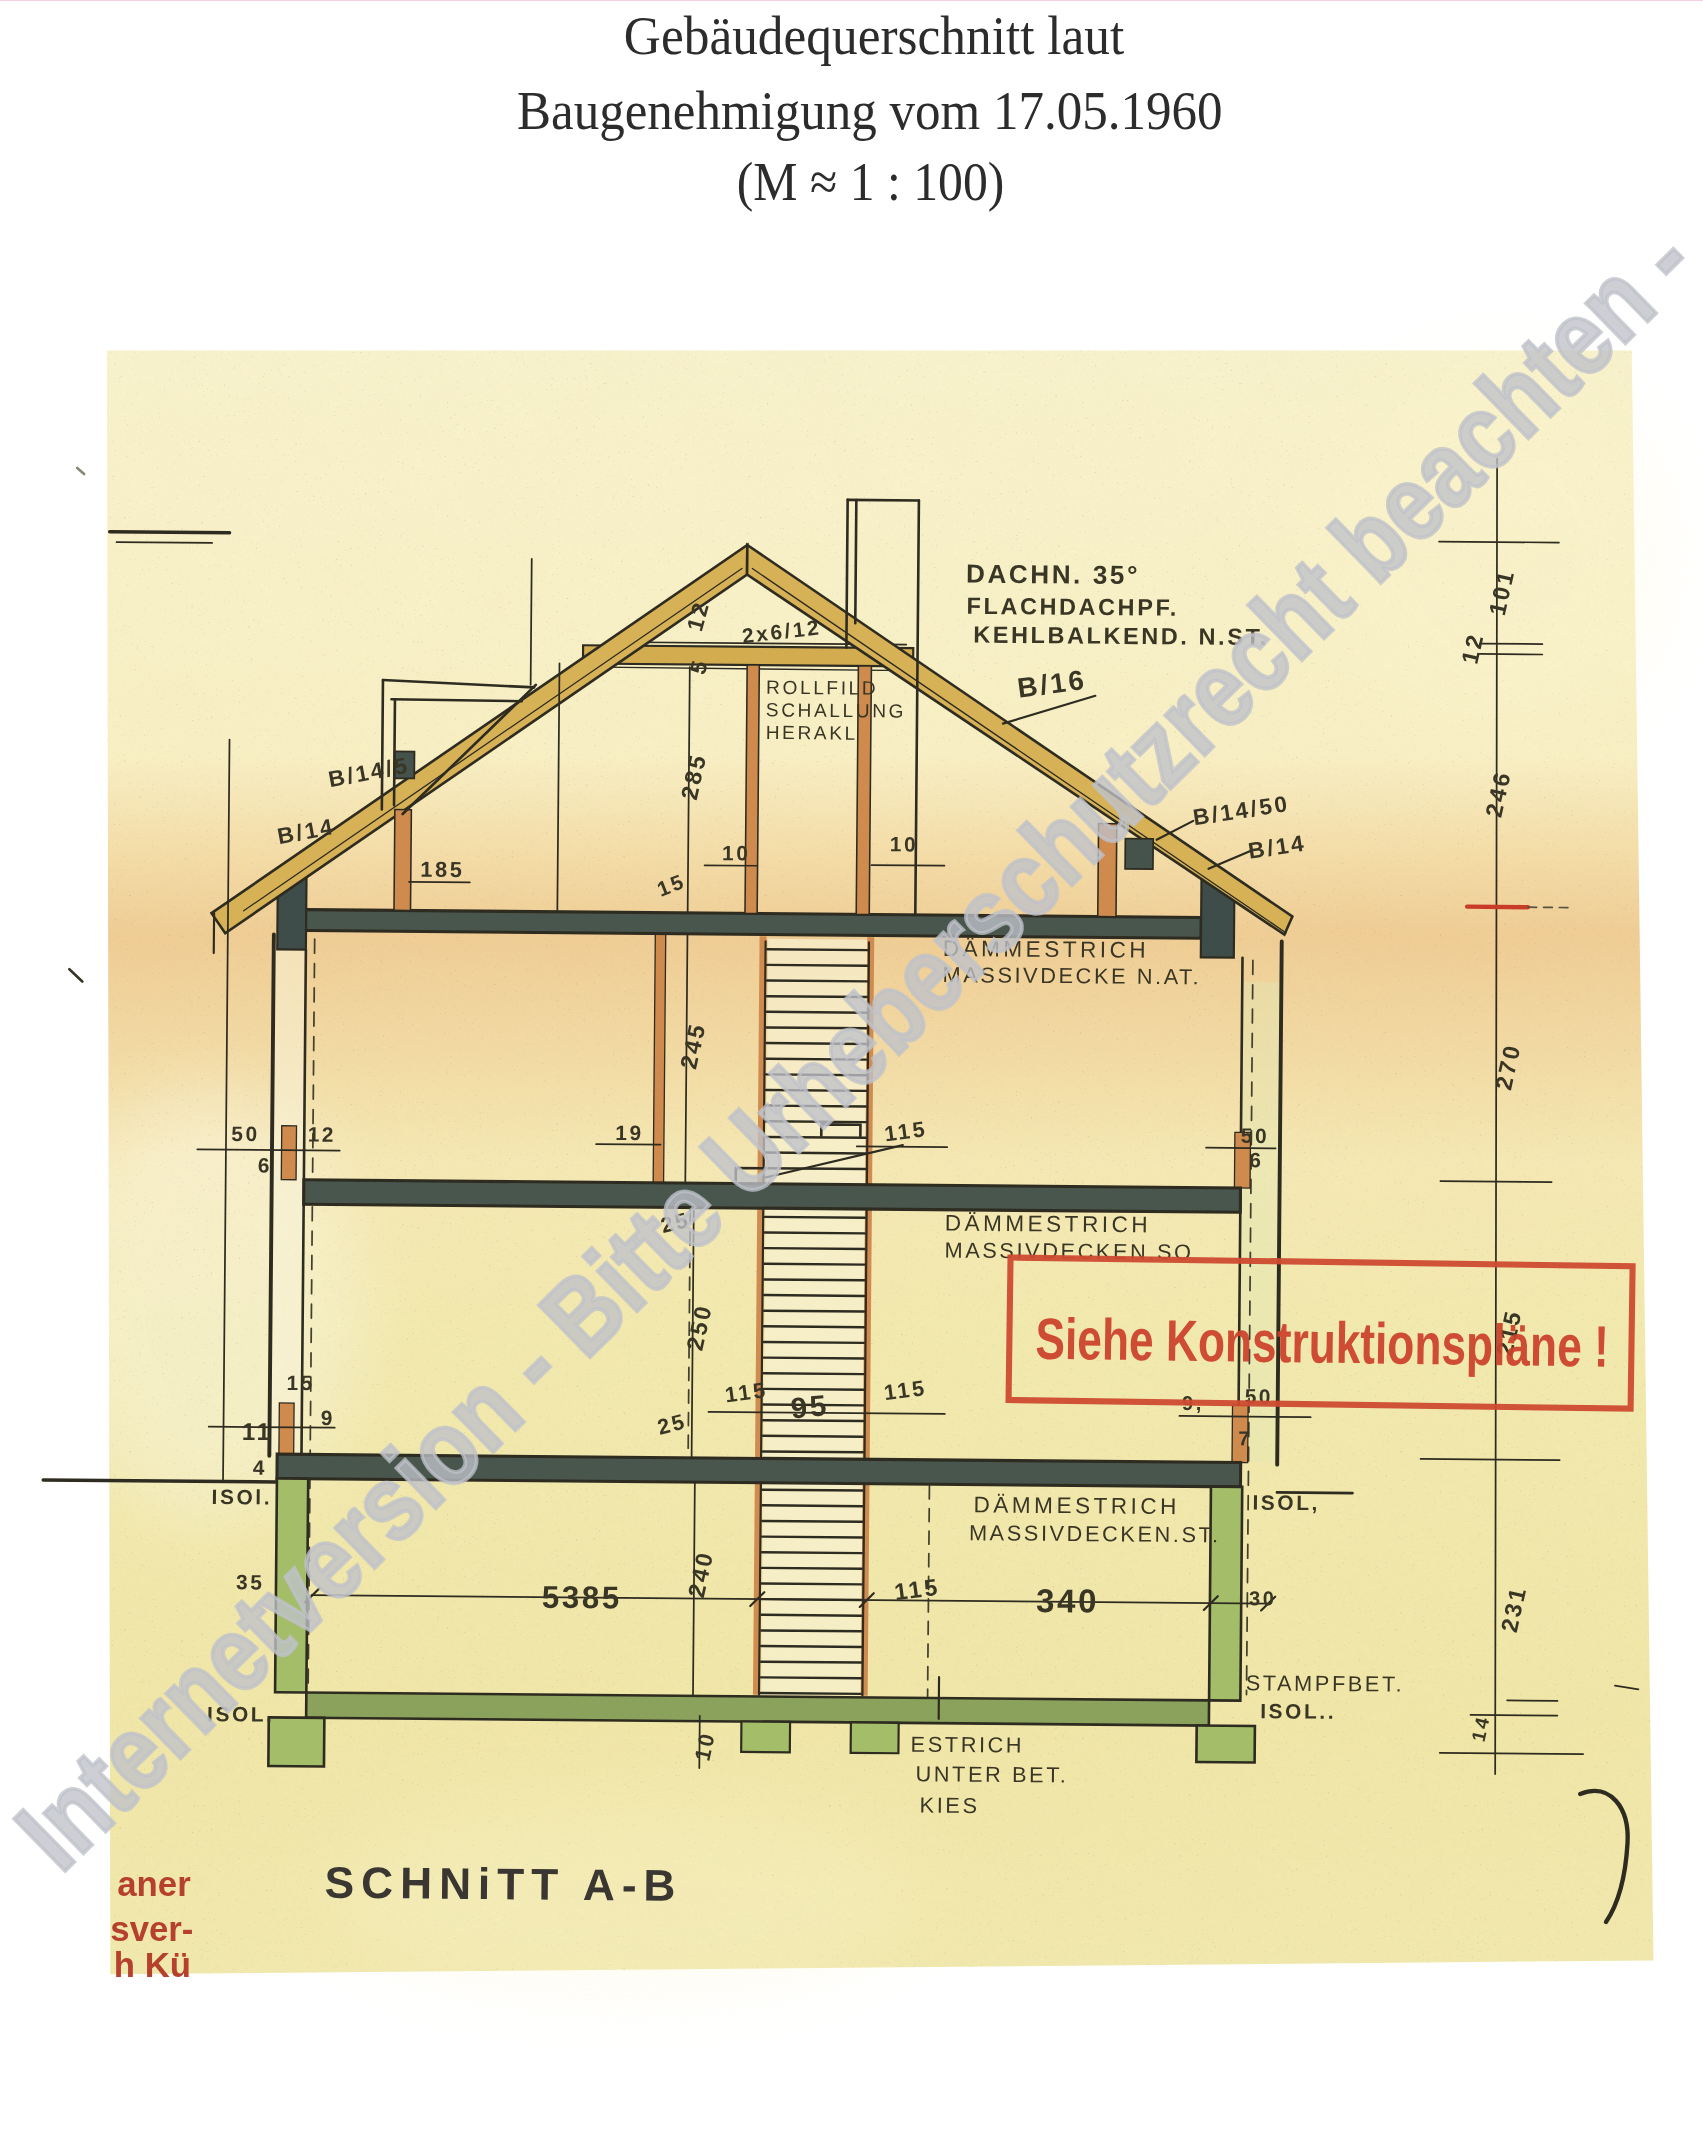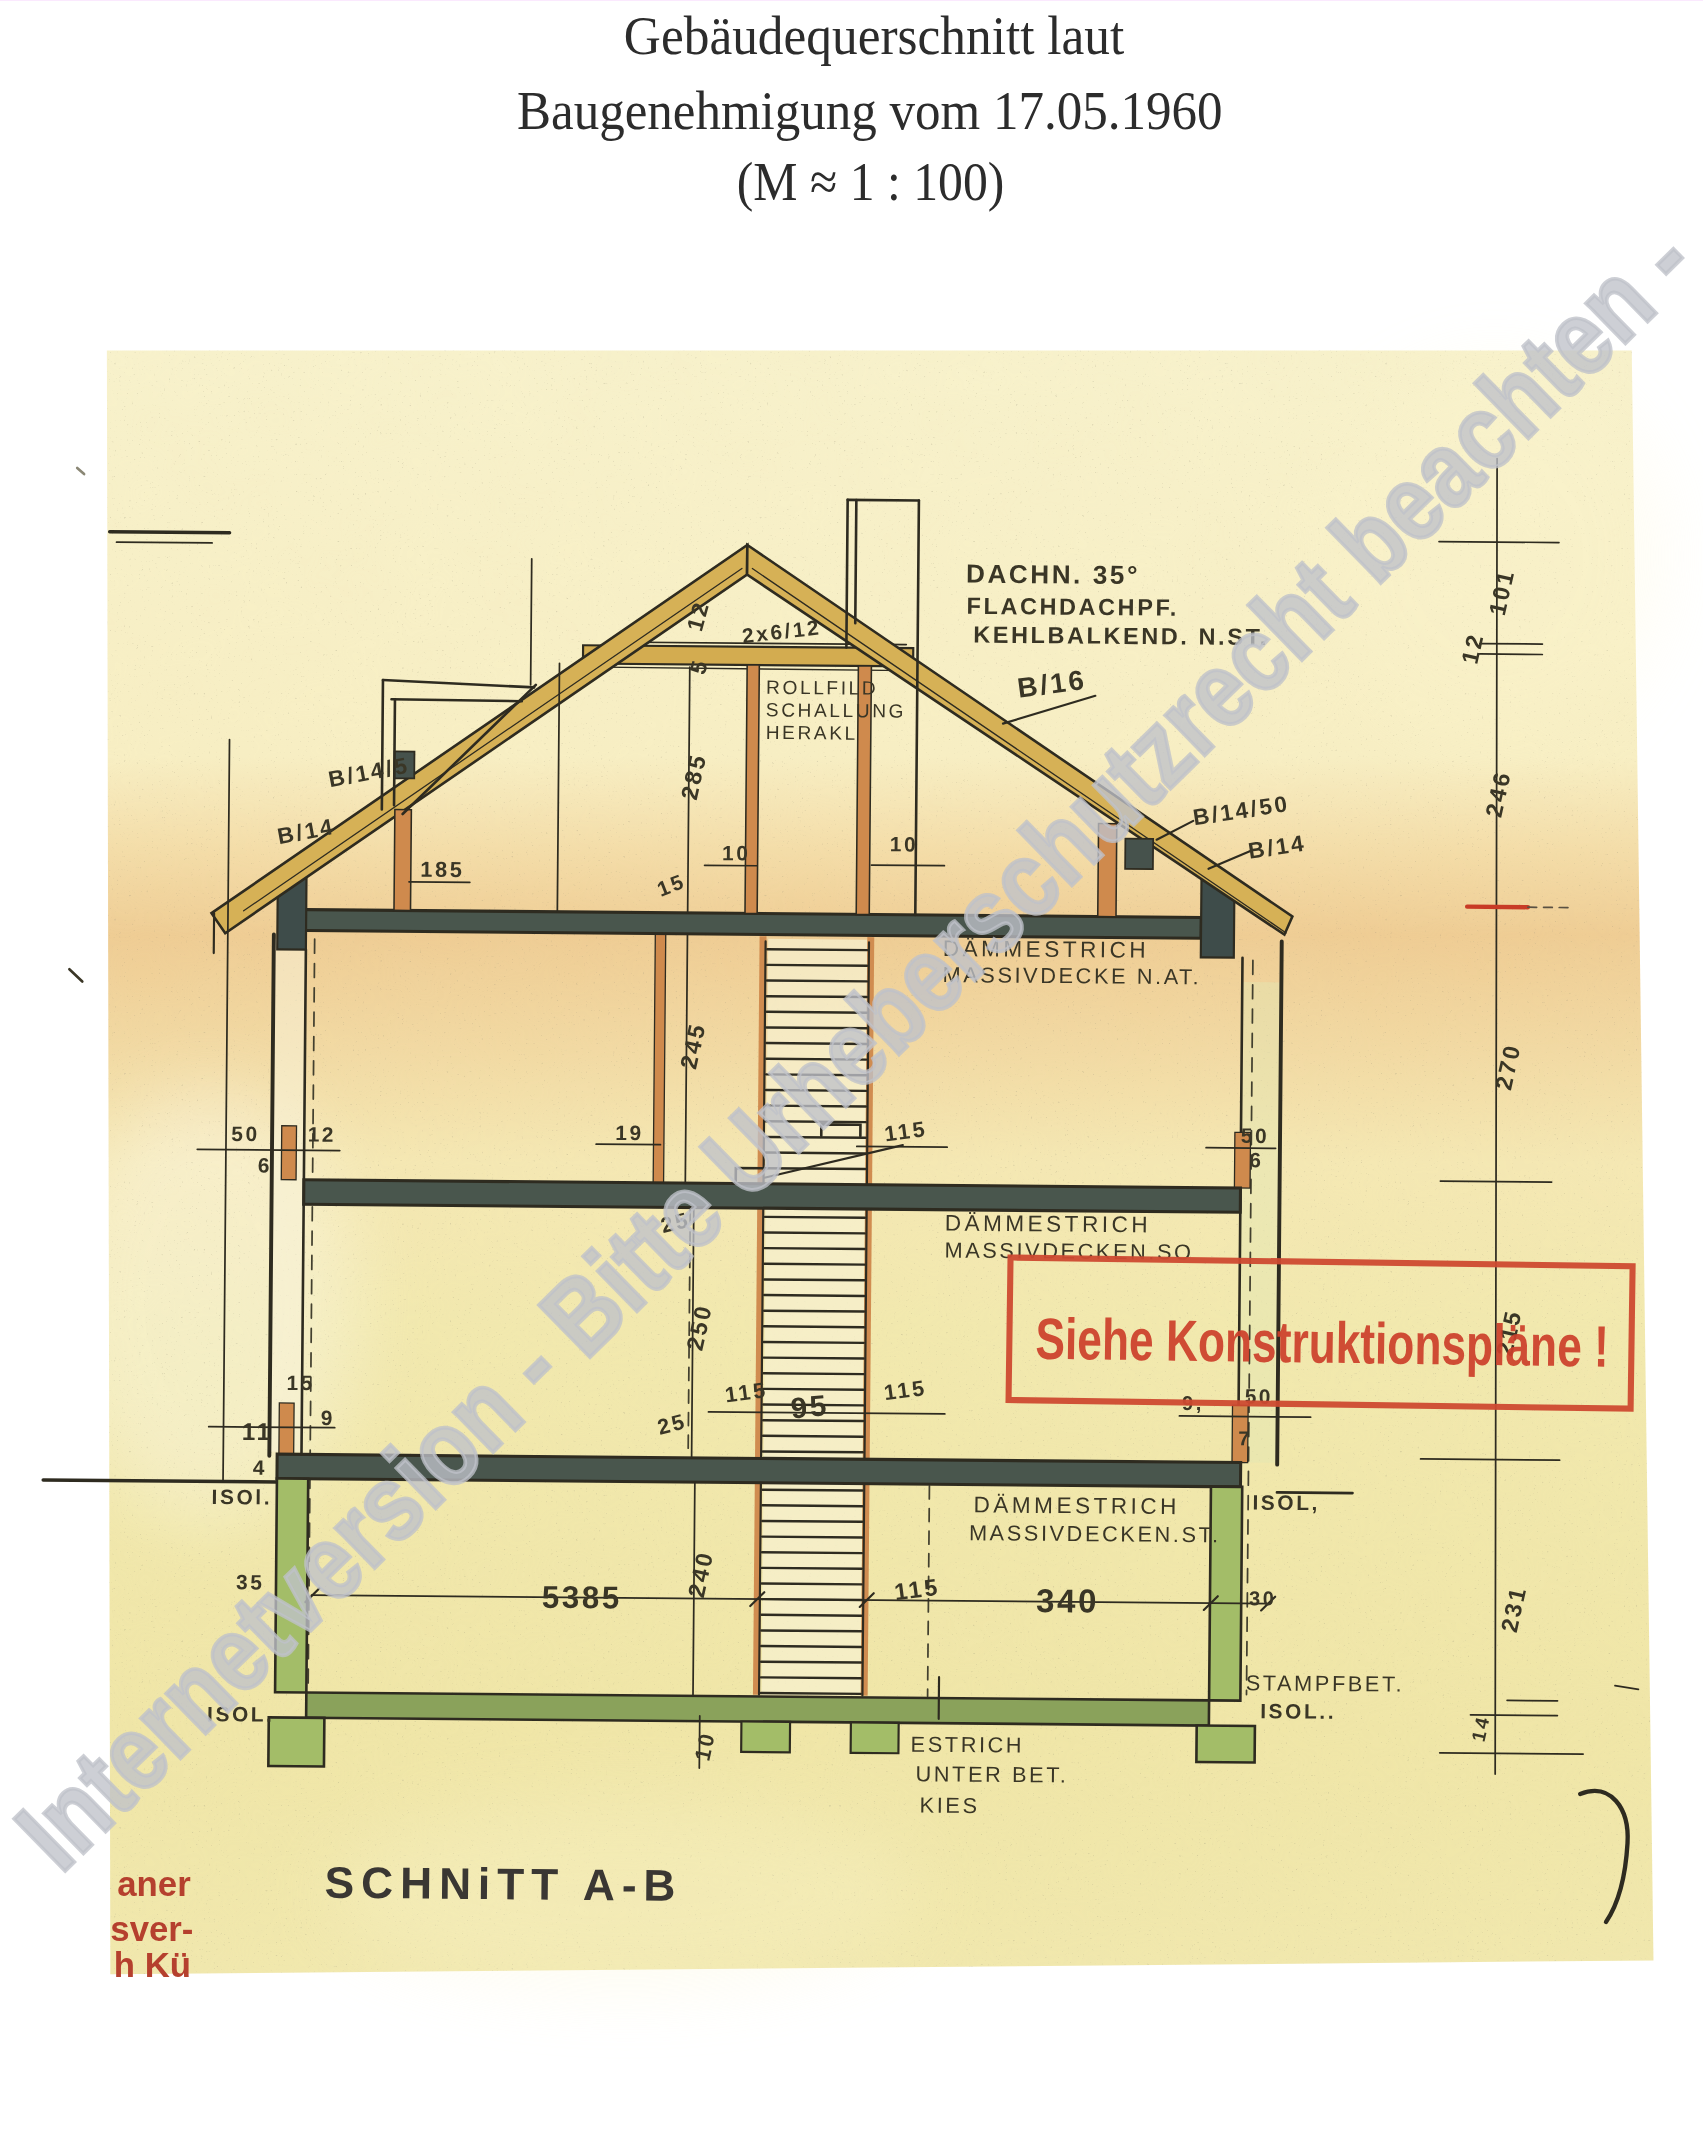--- a/index.html
+++ b/index.html
@@ -1,16 +1,16 @@
 <!DOCTYPE html>
 <html style="font-size:14px"><head>
 <meta charset="utf-8">
 <style>
 html,body{margin:0;padding:0;background:#ffffff;}
-#page{width:1703px;height:2151px;position:relative;background:#f0abfc;overflow:hidden;}
+#page{width:1703px;height:2151px;position:relative;background:#ec4899;overflow:hidden;}
 text{font-family:"Liberation Sans",sans-serif;}
 .serif{font-family:"Liberation Serif",serif;}
 </style>
 </head>
 <body>
 <div id="page">
 <svg width="1703" height="2151" viewBox="0 0 1960 2475">
 <defs>
 <linearGradient id="paper" x1="0" y1="403" x2="0" y2="2272" gradientUnits="userSpaceOnUse">
 <stop offset="0" stop-color="#f8f2cc"></stop>

